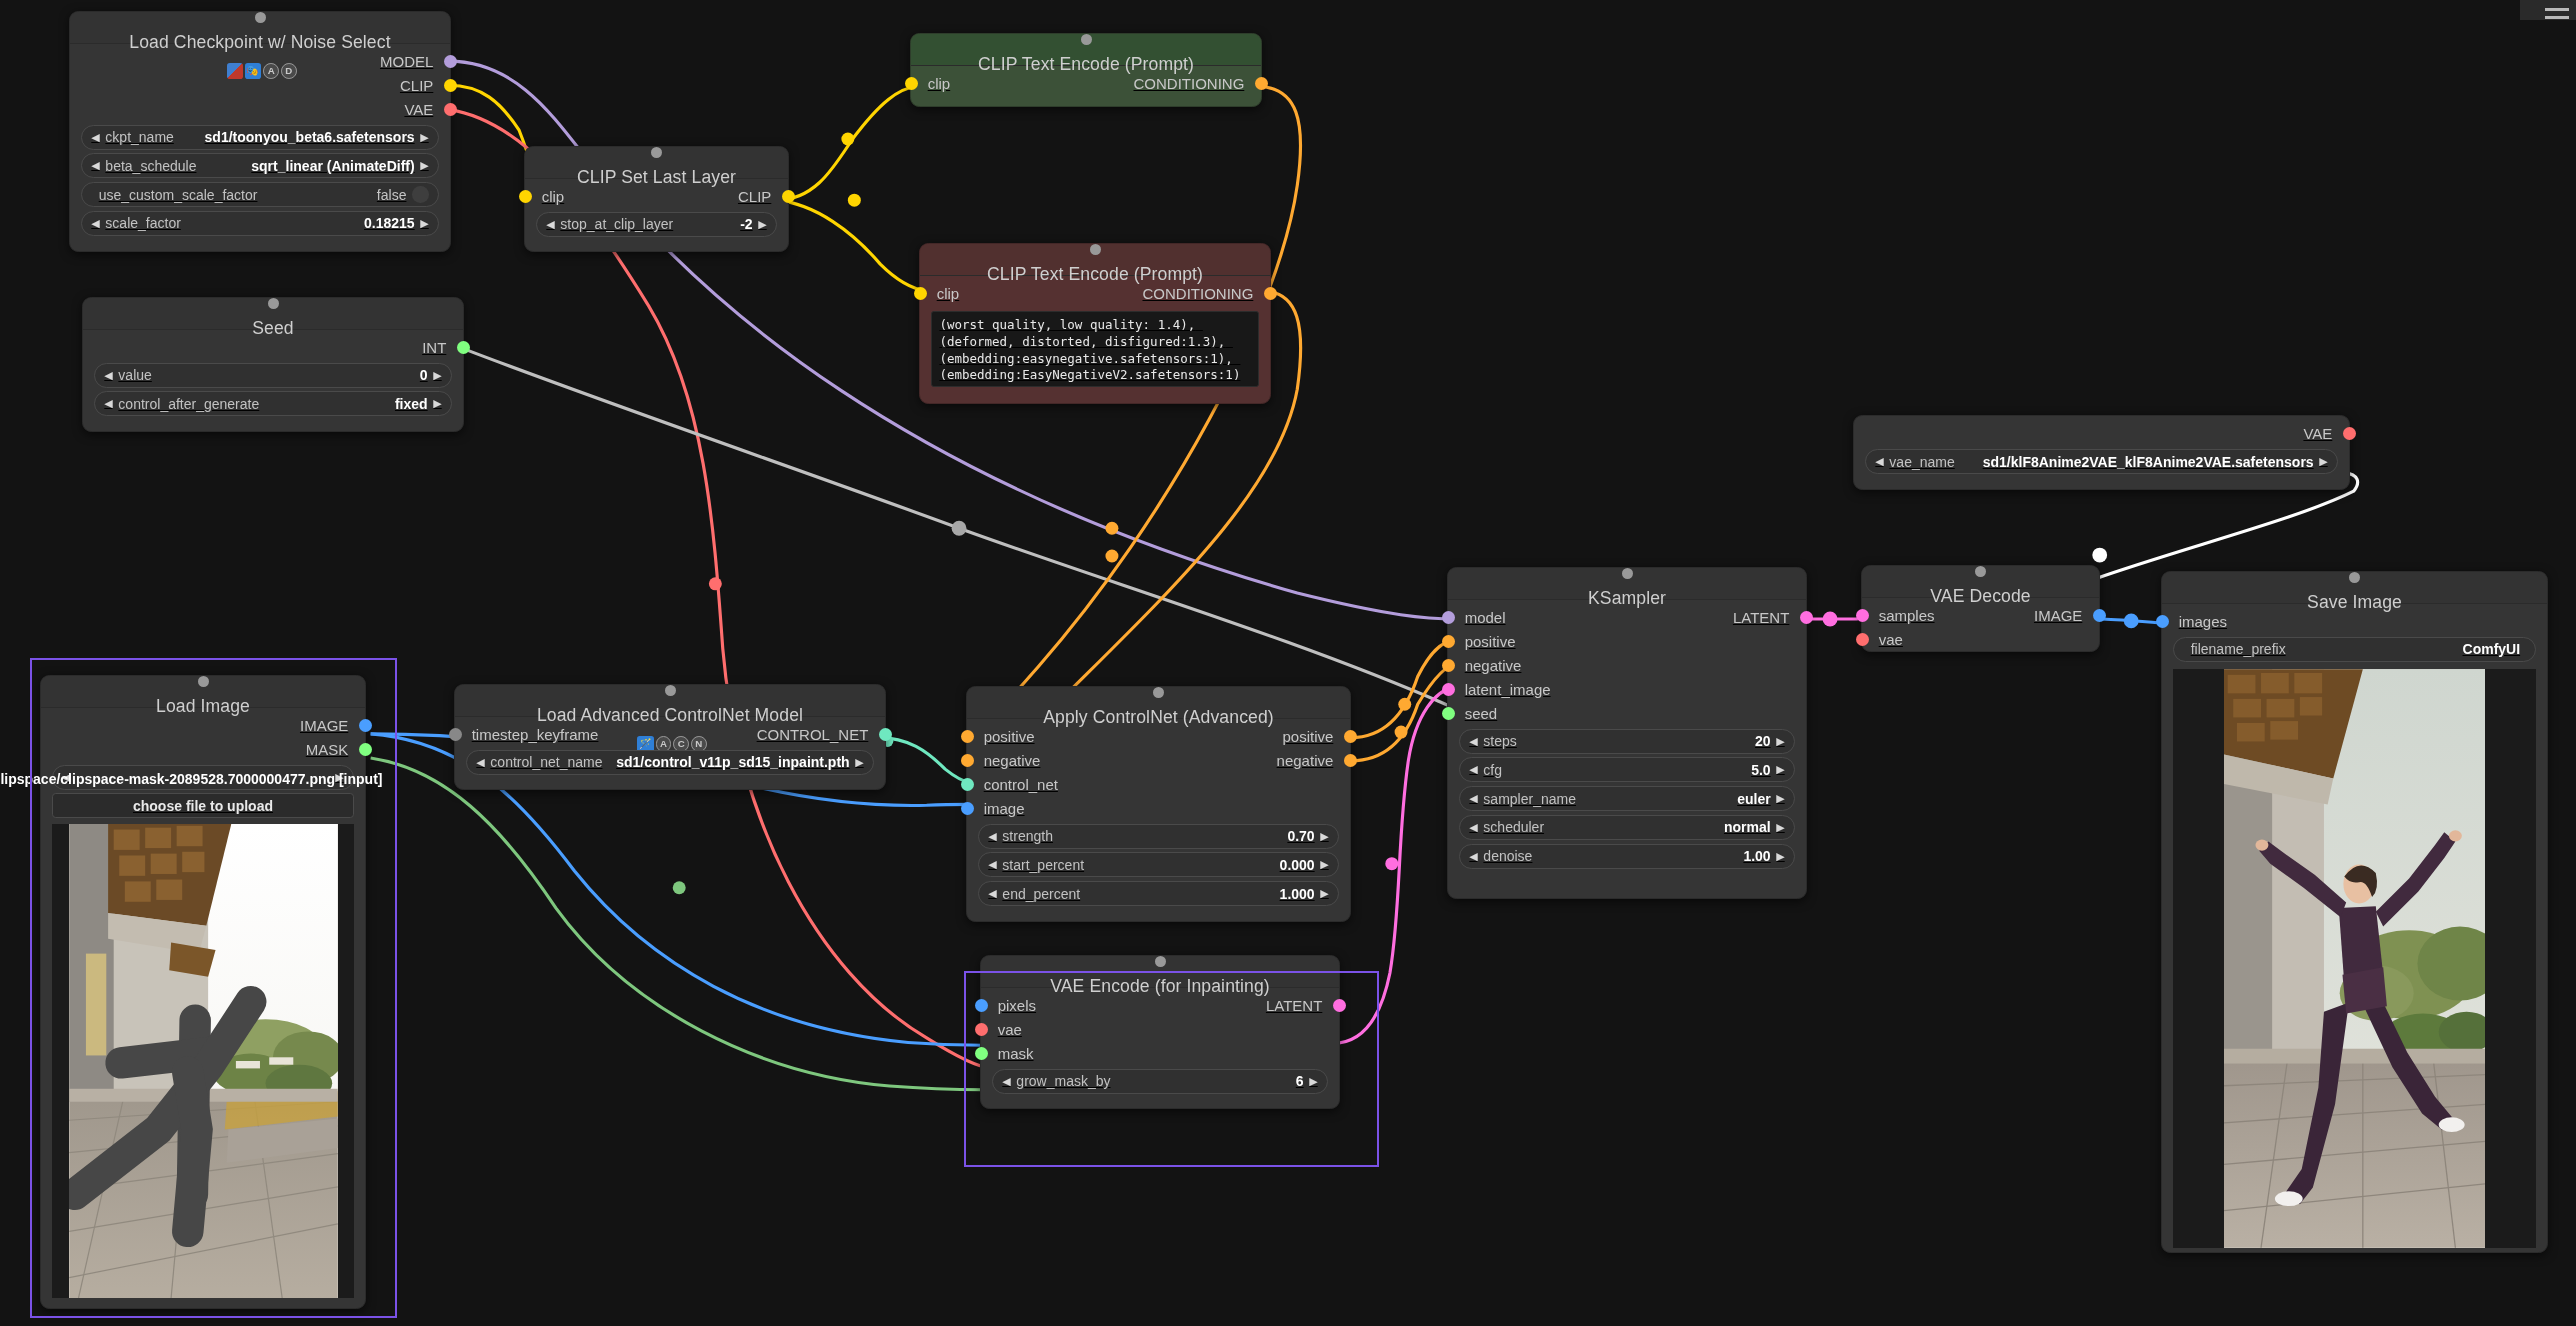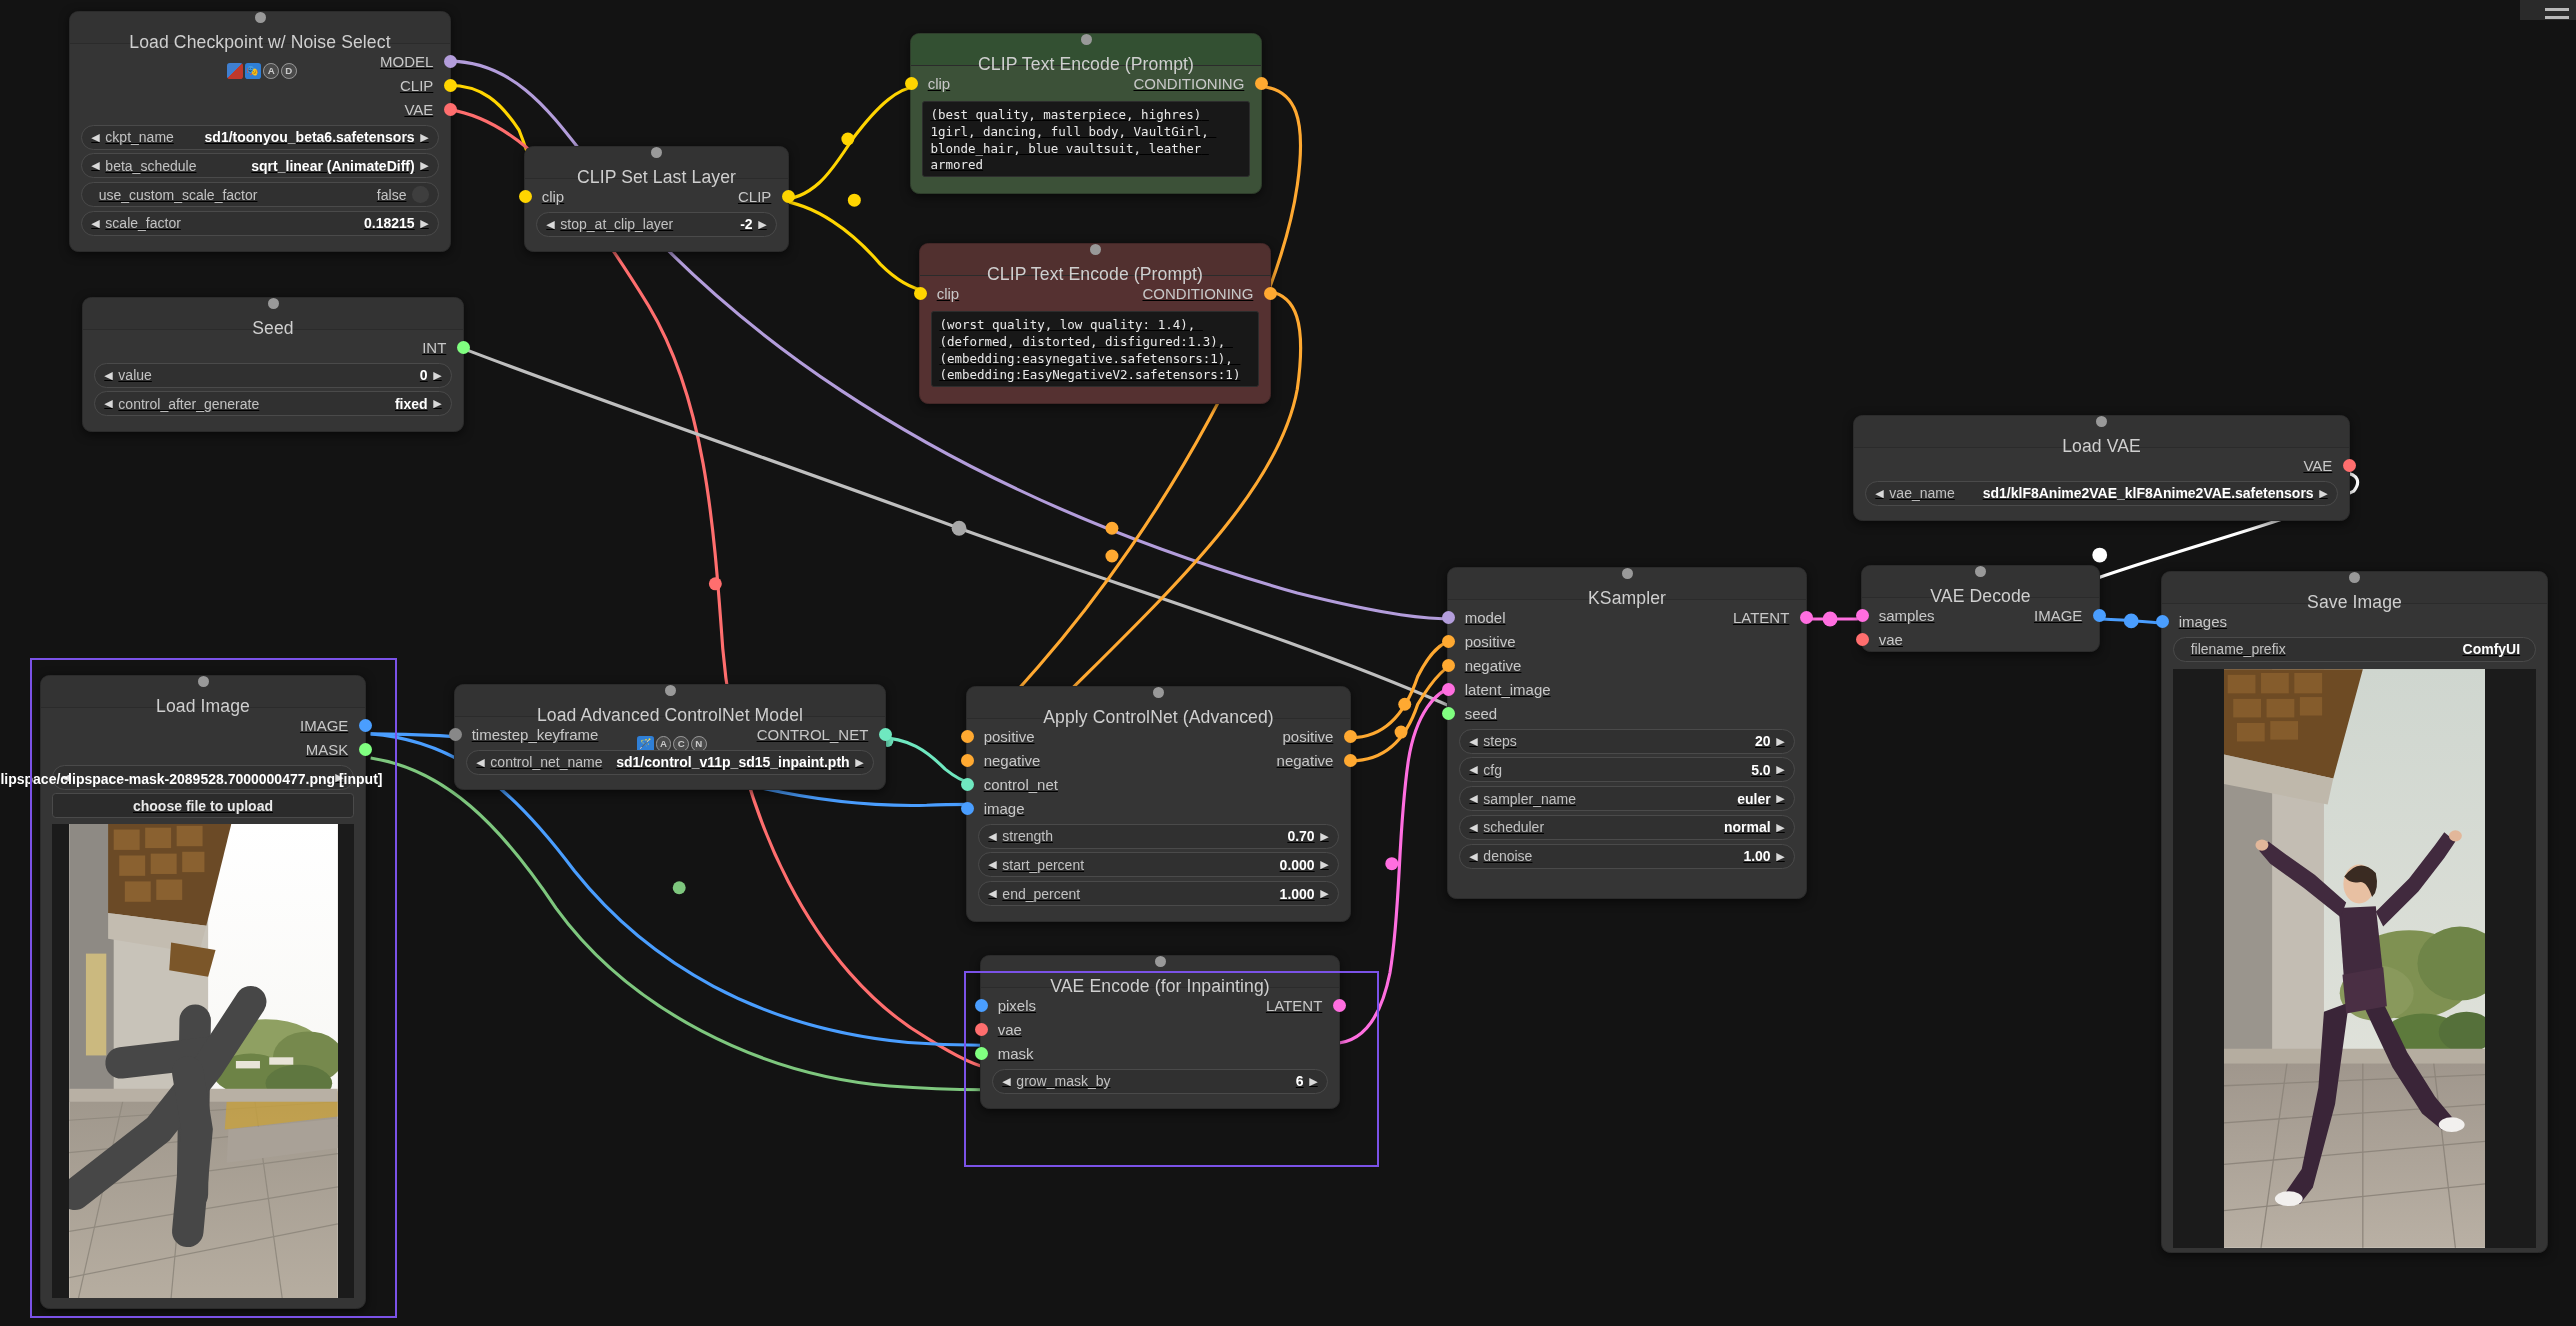--- a/index.html
+++ b/index.html
@@ -263,45 +263,40 @@
       <div class="tdot"></div>
       <div class="ttl">CLIP Text Encode (Prompt)</div>
     </div>
     <div class="body">
       <div class="slotrow">
         <span class="slot-in" style="background:#ffd500"></span>
         <span class="slabel in">clip</span>
         <span class="slabel out">CONDITIONING</span>
         <span class="slot-out" style="background:#ffa931"></span>
       </div>
-      <div class="ta" style="height:76px">(best quality, masterpiece, highres) 1girl, dancing, full body, VaultGirl, blonde_hair, blue vaultsuit, leather armored</div>
     </div>
   </div>
 
   <div class="node red" style="left:919px; top:243px; width:352px;">
     <div class="titlebar">
       <div class="tdot"></div>
       <div class="ttl">CLIP Text Encode (Prompt)</div>
     </div>
     <div class="body">
       <div class="slotrow">
         <span class="slot-in" style="background:#ffd500"></span>
         <span class="slabel in">clip</span>
         <span class="slabel out">CONDITIONING</span>
         <span class="slot-out" style="background:#ffa931"></span>
       </div>
       <div class="ta" style="height:76px">(worst quality, low quality: 1.4), (deformed, distorted, disfigured:1.3), (embedding:easynegative.safetensors:1), (embedding:EasyNegativeV2.safetensors:1)</div>
     </div>
   </div>
 
   <div class="node" style="left:1853px; top:415px; width:497px;">
-    <div class="titlebar">
-      <div class="tdot"></div>
-      <div class="ttl">Load VAE</div>
-    </div>
     <div class="body">
       <div class="slotrow">
         <span class="slabel out">VAE</span>
         <span class="slot-out" style="background:#ff6e6e"></span>
       </div>
       <div class="widget">
         <span class="arrL">◀</span>
         <span class="wname">vae_name</span>
         <span class="wval">sd1/klF8Anime2VAE_klF8Anime2VAE.safetensors</span>
         <span class="arrR">▶</span>

